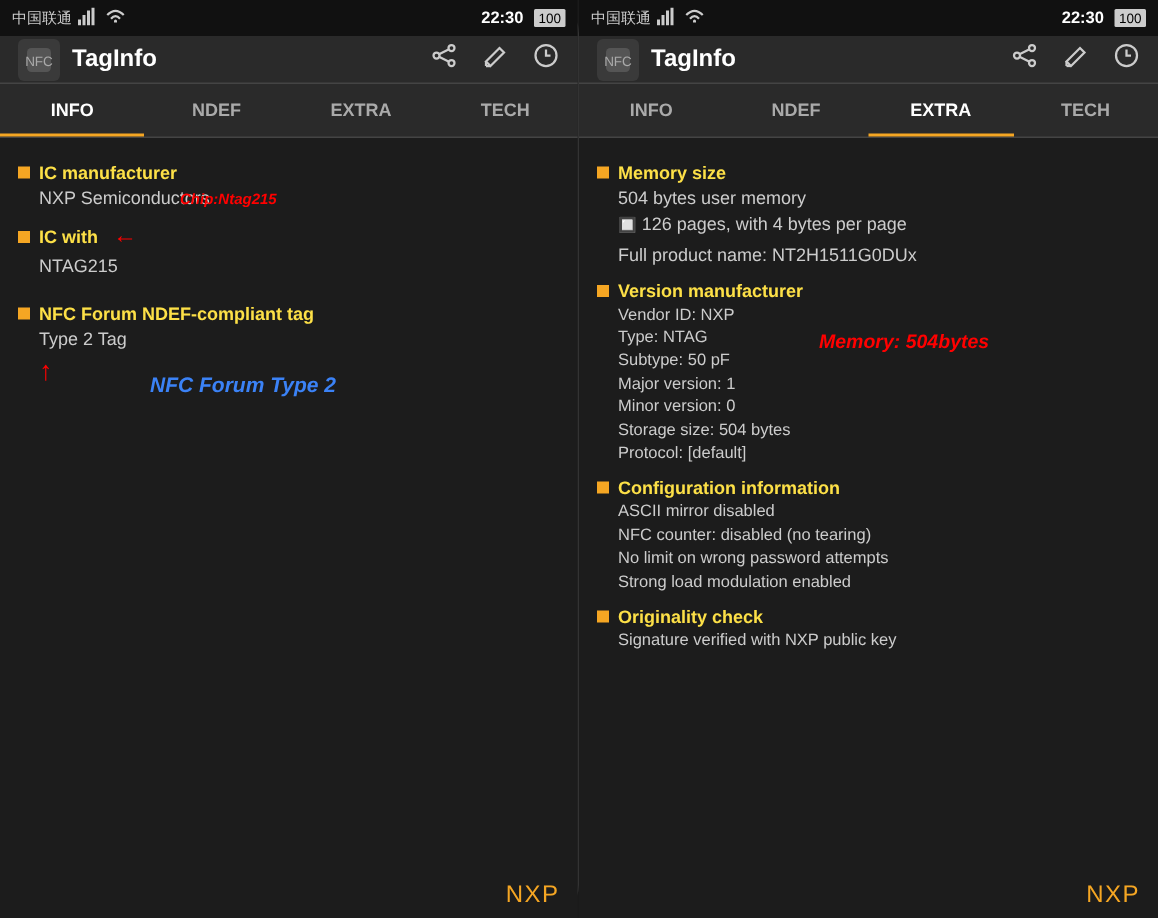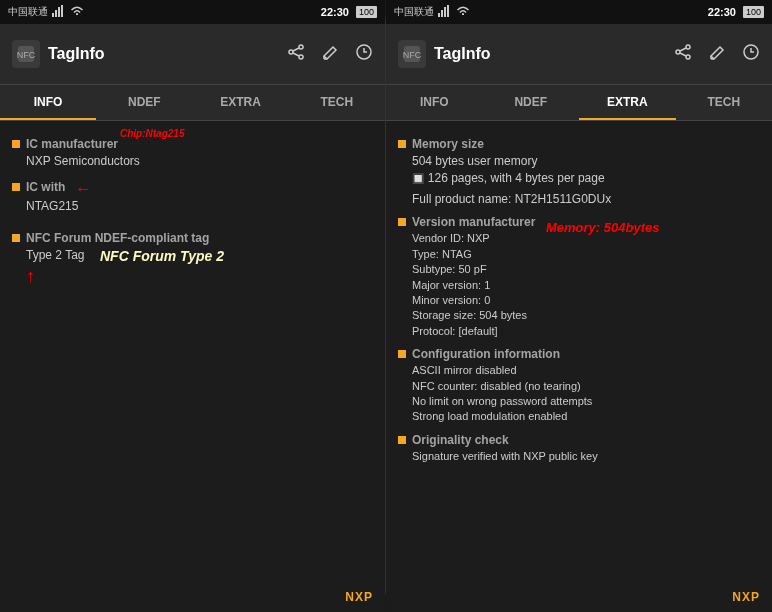--- a/index.html
+++ b/index.html
@@ -34,21 +34,21 @@
       padding: 0 8px;
       font-size: 10px;
       color: #ccc;
     }
     .status-left { display: flex; align-items: center; gap: 4px; }
     .status-right { display: flex; align-items: center; gap: 4px; }
 
     
     .title-bar {
       background: #2a2a2a;
-      height: 61px;
+      height: 32px;
       display: flex;
       align-items: center;
       justify-content: space-between;
       padding: 0 12px;
       border-bottom: 1px solid #444;
     }
     .title-left { display: flex; align-items: center; gap: 8px; }
     .app-icon {
       width: 28px;
       height: 28px;
@@ -107,21 +107,21 @@
       margin-top: 8px;
       margin-bottom: 2px;
     }
     .section-bullet {
       width: 8px;
       height: 8px;
       background: #f5a623;
       flex-shrink: 0;
     }
     .section-title {
-      color: #a3a3a3;
+      color: #fde047;
       font-size: 12px;
       font-weight: bold;
     }
     .section-value {
       color: #ccc;
       font-size: 12px;
       margin-left: 14px;
       margin-bottom: 4px;
       line-height: 1.4;
     }
@@ -129,22 +129,22 @@
     
     .bottom-logo {
       height: 30px;
       background: #1c1c1c;
       display: flex;
       align-items: center;
       justify-content: flex-end;
       padding-right: 12px;
     }
     .nxp-logo {
-      font-size: 12px;
-      font-weight: bold;
+      font-size: 16px;
+      font-weight: normal;
       color: #f5a623;
       letter-spacing: 1px;
     }
     .nxp-logo span { color: #fff; }
 
     
     .left-screen { position: relative; }
     .annotation-chip {
       position: absolute;
       top: 128px;
@@ -267,21 +267,21 @@
     <div class="section-value">Type 2 Tag</div>
 
     <div style="margin-left:14px; color:red; font-size:18px; line-height:1;">↑</div>
   </div>
 
   <div class="annotation-chip">
     <span style="color:red; font-size:10px; font-weight:bold; font-style:italic;">Chip:Ntag215</span>
   </div>
 
   <div class="annotation-nfc">
-    <span style="color:#fef9c3; font-size:14px; font-weight:bold; ">NFC Forum Type 2</span>
+    <span style="color:#3b82f6; font-size:14px; font-weight:bold; ">NFC Forum Type 2</span>
   </div>
 
   <div class="bottom-logo">
     <span class="nxp-logo">
       <span style="color:#f5a623;">N</span><span style="color:#f5a623;">X</span><span style="color:#f5a623;">P</span>
     </span>
   </div>
 </div>
 
 <div class="phone-screen" style="position:relative; border-right:none;">

